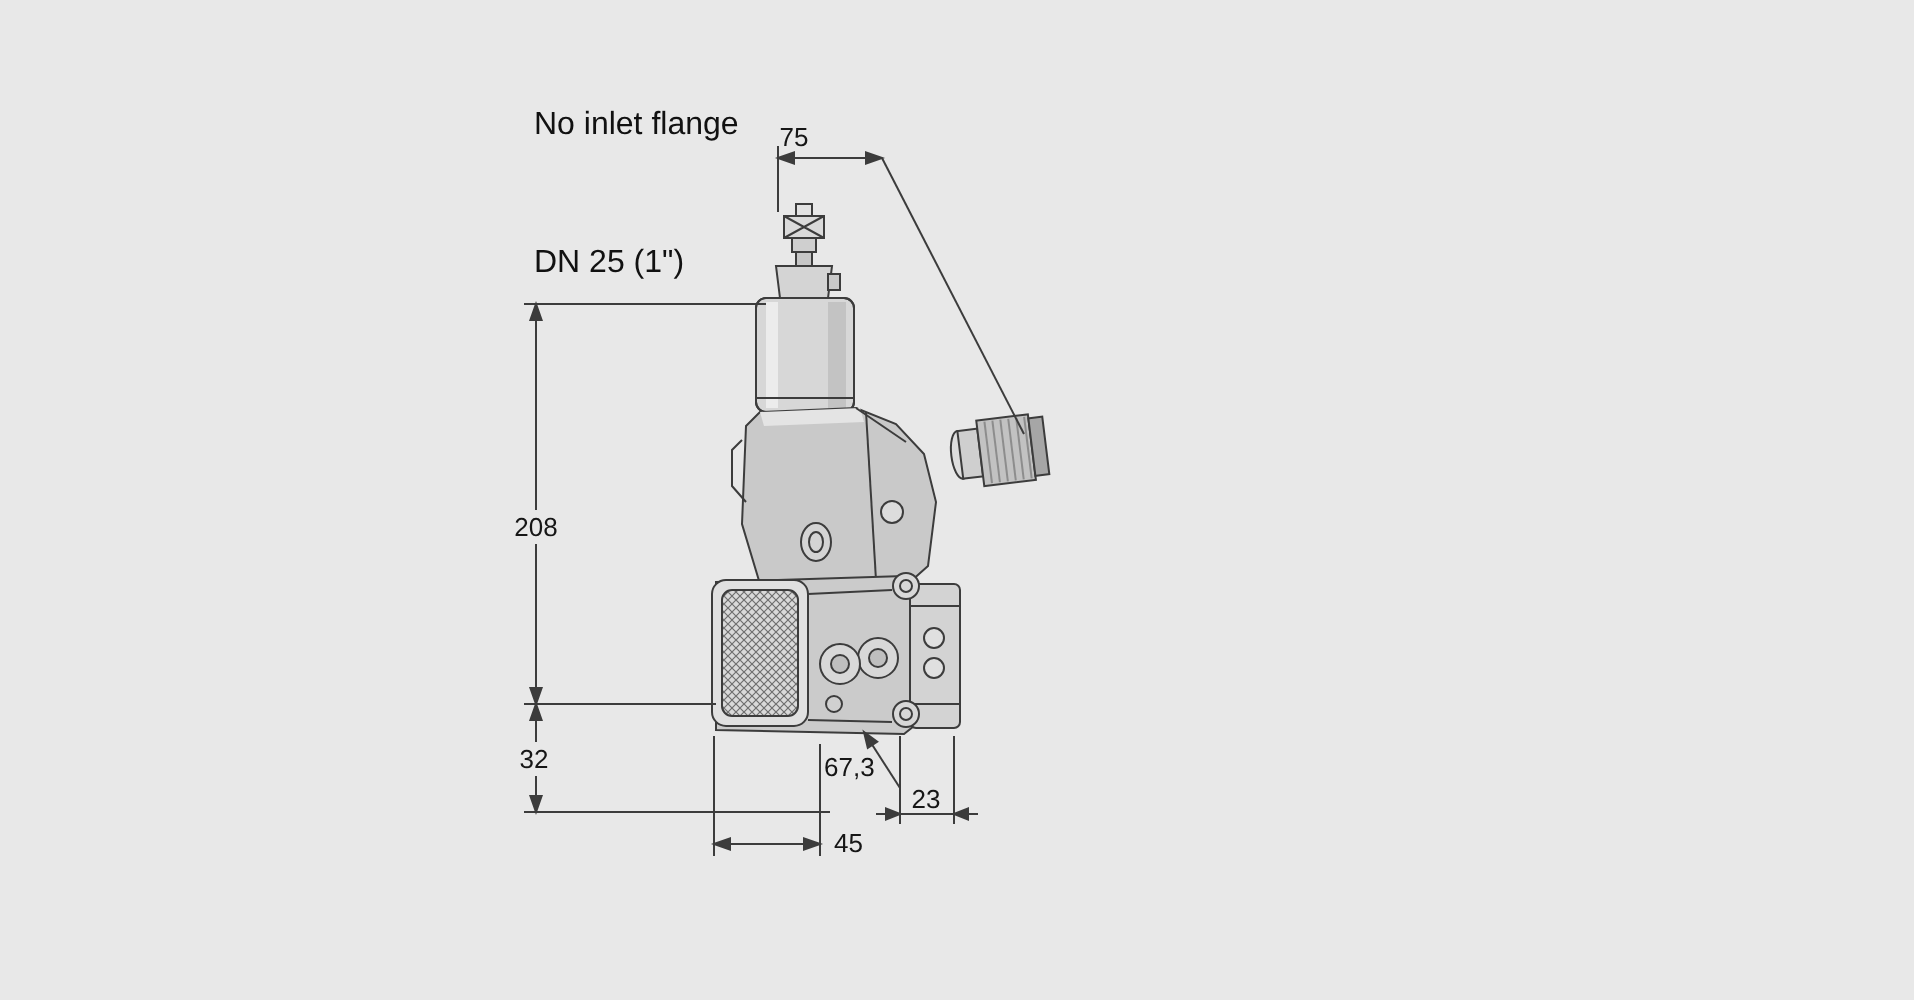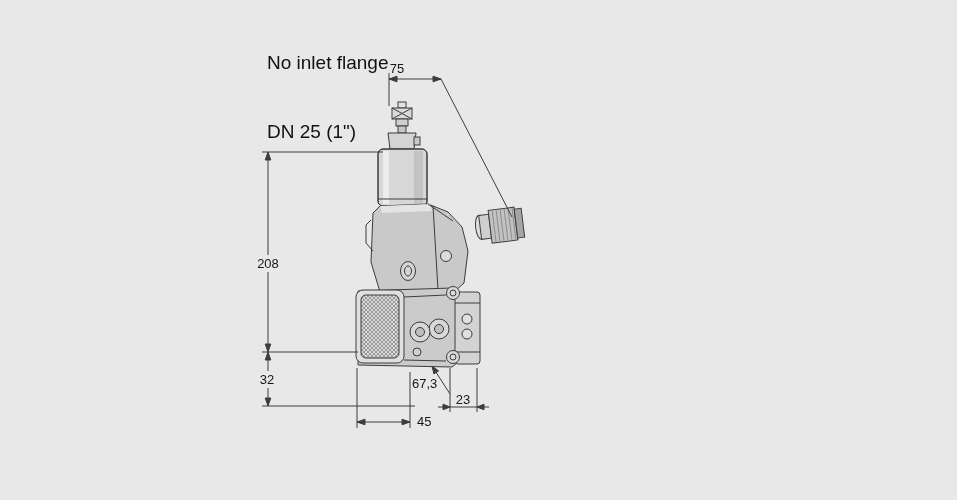--- a/index.html
+++ b/index.html
@@ -8,21 +8,21 @@
     position: relative;
     width: 957px;
     height: 500px;
     background: #e8e8e8;
     overflow: hidden;
   }
   .note {
     position: absolute;
     left: 267px;
     top: 5px;
-    font-size: 19px;
+    font-size: 16px;
     color: #111;
     line-height: 23px;
     white-space: pre;
   }
   svg text {
     font-family: "Liberation Sans", sans-serif;
     font-size: 13px;
     fill: #161616;
     stroke: none;
   }

